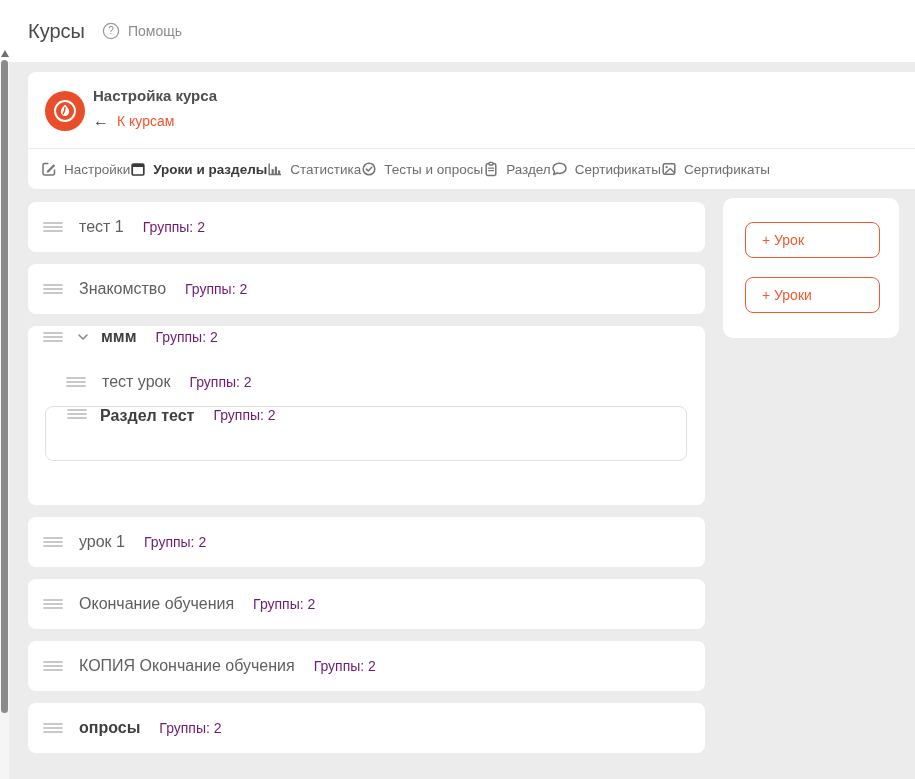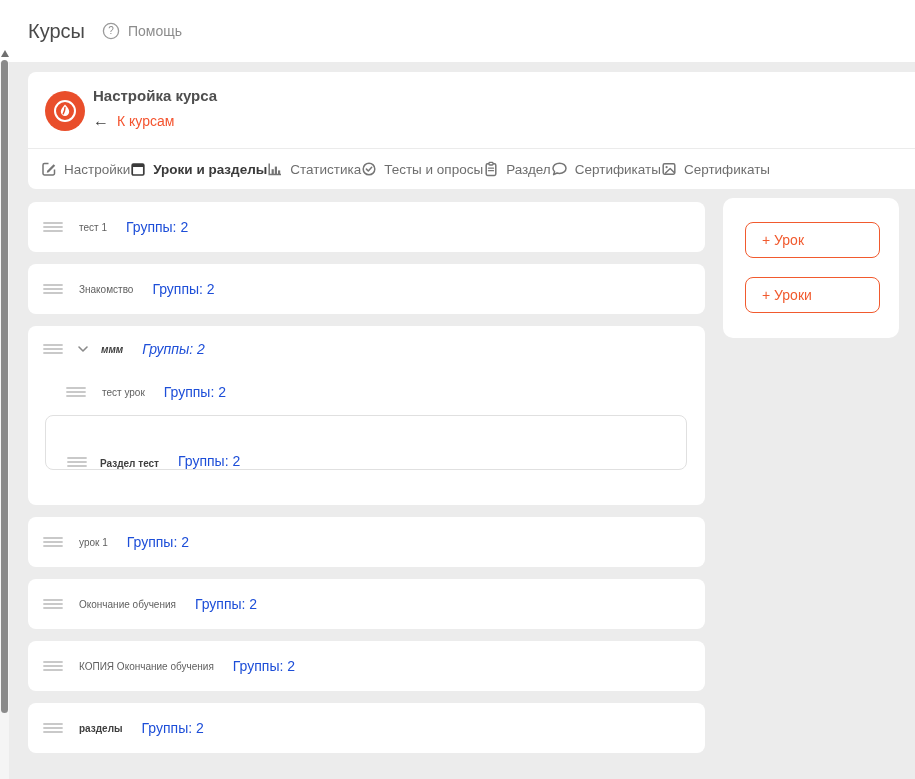--- a/index.html
+++ b/index.html
@@ -66,30 +66,30 @@
 
   
   .list-col { position:absolute; left:28px; top:140px; width:677px; }
   .lesson-card {
     background:#ffffff; border-radius:8px; height:50px; margin-bottom:12px;
     display:flex; align-items:center; padding:0 14px;
   }
   .lesson-card.tall { height:179px; display:block; padding:0; }
   .row { display:flex; align-items:center; }
   .handle { flex:none; display:flex; cursor:grab; }
-  .item-title { font-size:10px; color:#5f5f5f; margin-left:15px; }
+  .item-title { font-size:16px; color:#5f5f5f; margin-left:15px; }
   .item-title.bold { font-weight:bold; color:#3f3f3f; }
-  .groups { font-size:14px; color:#1d4ed8; margin-left:19px; }
-  .exp-head { padding:15px 14px 0 14px;font-style:italic; }
+  .groups { font-size:14px; color:#701a75; margin-left:19px; }
+  .exp-head { padding:2px 14px 0 14px; }
   .chevron { margin-left:11px; cursor:pointer; display:flex; }
   .exp-head .item-title { margin-left:10px; }
   .child-row { padding:27px 0 0 37px; }
   .sub-card {
     margin:15px 18px 0 17px; border:1px solid #e0e0e0; border-radius:8px;
-    height:55px; display:flex; align-items:flex-end; padding:0 20px;
+    height:55px; display:flex; align-items:flex-start; padding:0 20px;
   }
   .sub-card .item-title { margin-left:12px; }
 
   .sidebar-card {
     position:absolute; left:723px; top:136px; width:176px; height:140px;
     background:#ffffff; border-radius:10px;
   }
   .add-btn {
     position:absolute; left:22px; width:135px; height:36px;
     border:1px solid #f15a2e; border-radius:8px; background:#fff;
@@ -299,21 +299,21 @@
       <span class="item-title">КОПИЯ Окончание обучения</span>
       <span class="groups">Группы: 2</span>
     </div>
 
     <div class="lesson-card">
       <span class="handle">
         <svg width="22" height="14" viewBox="0 0 22 14">
             <path d="M2 3 H20 M2 7 H20 M2 11 H20" stroke="#c9c9c9" stroke-width="1.8" stroke-linecap="round"></path>
           </svg>
       </span>
-      <span class="item-title bold">разделы</span>
+      <span class="item-title bold">опросы</span>
       <span class="groups">Группы: 2</span>
     </div>
 
   </div>
 
   <div class="sidebar-card">
     <button class="add-btn first">+ Урок</button>
     <button class="add-btn second">+ Уроки</button>
   </div>
 </div>

